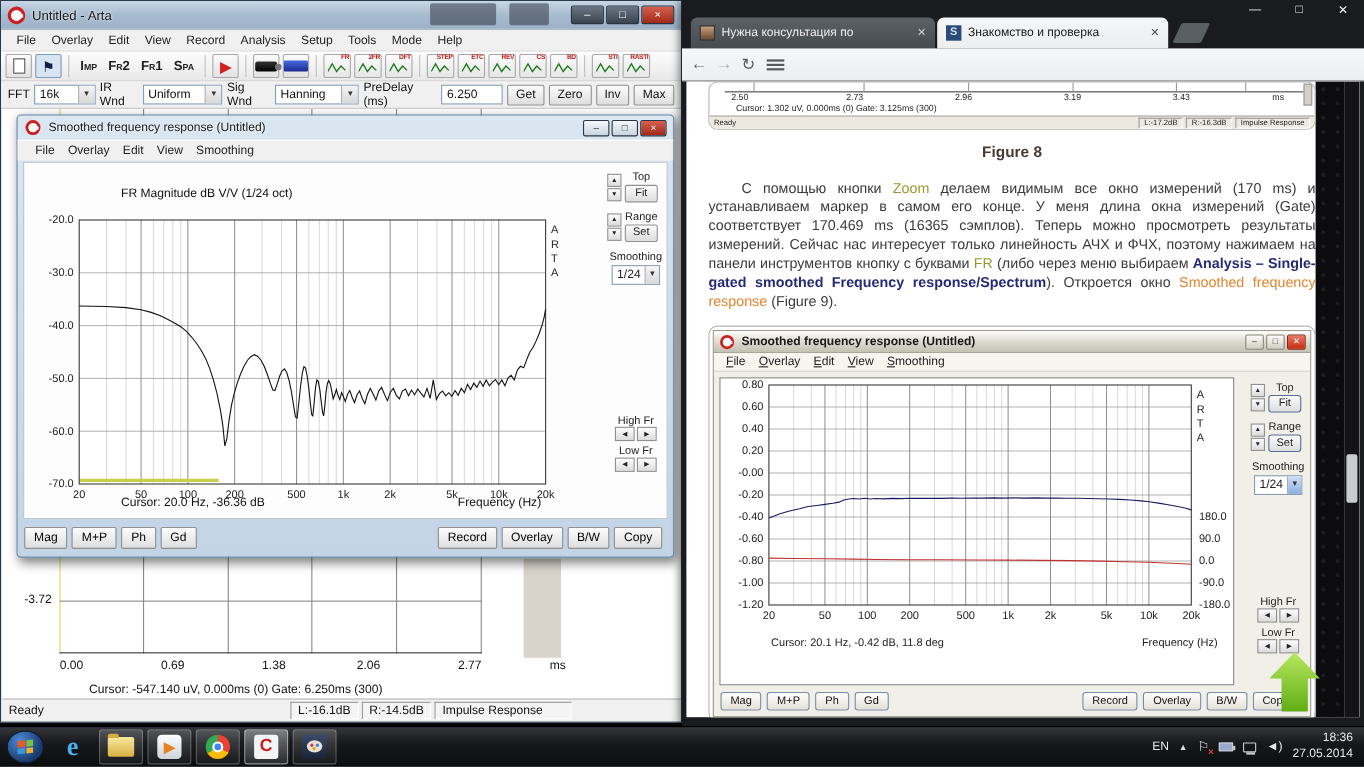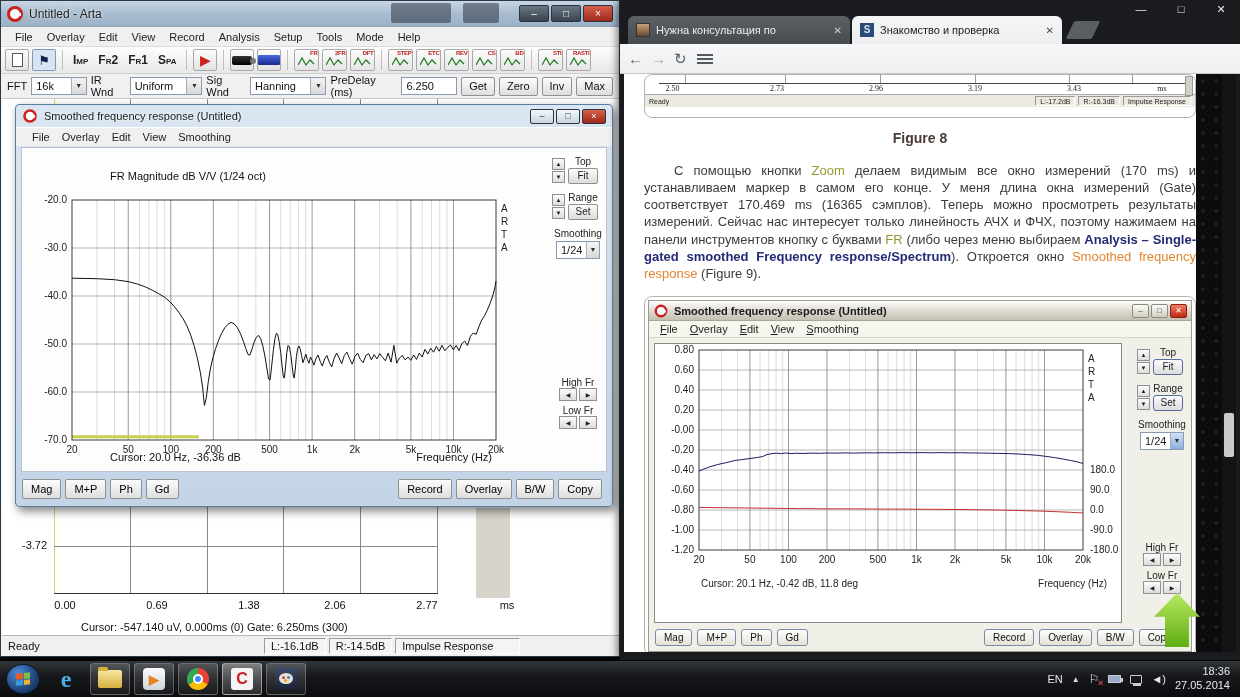--- a/index.html
+++ b/index.html
@@ -144,21 +144,21 @@
       background-image:radial-gradient(circle 3px at 7px 7px, #1d1d22 60%, transparent 61%); background-size:13px 13px; }
   .b-scrollbar { position:absolute; right:0; top:0; width:14px; height:100%; background:#141416; }
   .b-thumb { position:absolute; left:2px; top:339px; width:10px; height:44px; background:#c9cbcd; border-radius:2px; }
 
   .page-col { position:absolute; left:20px; top:0; width:552px; }
   .figure-frame { border:1px solid #b5b5b5; border-radius:8px; overflow:hidden; background:#fff; position:relative; }
   .pf { height:44px; }
   .pf-grid { position:relative; height:9px; border-bottom:1px solid #444; margin:0 10px 0 14px; }
   .pf-grid i { position:absolute; top:0; bottom:0; width:1px; background:#999; }
   .pf-labels { position:relative; height:10px; font-size:8px; color:#222; }
-  .pf-labels span { position:absolute; transform:translateX(-50%);font-family:Liberation Serif, serif; }
+  .pf-labels span { position:absolute; transform:translateX(-50%); }
   .pf-labels span:nth-child(1){left:5%;} .pf-labels span:nth-child(2){left:24%;}
   .pf-labels span:nth-child(3){left:42%;} .pf-labels span:nth-child(4){left:60%;}
   .pf-labels span:nth-child(5){left:78%;} .pf-labels span:nth-child(6){left:94%;}
   .pf-cursor { font-size:8px; color:#222; padding-left:24px; height:11px; }
   .pf-status { height:13px; background:#ece9e0; border-top:1px solid #aaa; display:flex; align-items:center;
       font-size:7px; color:#222; padding:0 4px; }
   .pf-cell { border:1px solid; border-color:#999 #fff #fff #999; padding:0 4px; margin-left:3px; height:10px; line-height:9px; }
   .pf-ready { flex:1; }
   .pf-scroll { position:absolute; right:2px; top:1px; width:8px; height:20px; background:#d4d0c8; border:1px solid #999; }
   .fig-caption { text-align:center; font-size:14px; font-weight:bold; color:#4a3a30; margin:12px 0 10px; }
@@ -595,20 +595,21 @@
               <i style="left:90%"></i>
           </div>
           <div class="pf-labels">
               <span class="">2.50</span>
               <span class="">2.73</span>
               <span class="">2.96</span>
               <span class="">3.19</span>
               <span class="">3.43</span>
               <span class="">ms</span>
             </div>
+          <div class="pf-cursor">Cursor: 1.302 uV, 0.000ms (0)  Gate: 3.125ms (300)</div>
           <div class="pf-status">
             <span class="pf-ready">Ready</span>
             <span class="pf-cell">L:-17.2dB</span>
             <span class="pf-cell">R:-16.3dB</span>
             <span class="pf-cell">Impulse Response</span>
           </div>
           <span class="pf-scroll"></span>
         </div>
 
         <div class="fig-caption">Figure 8</div>

